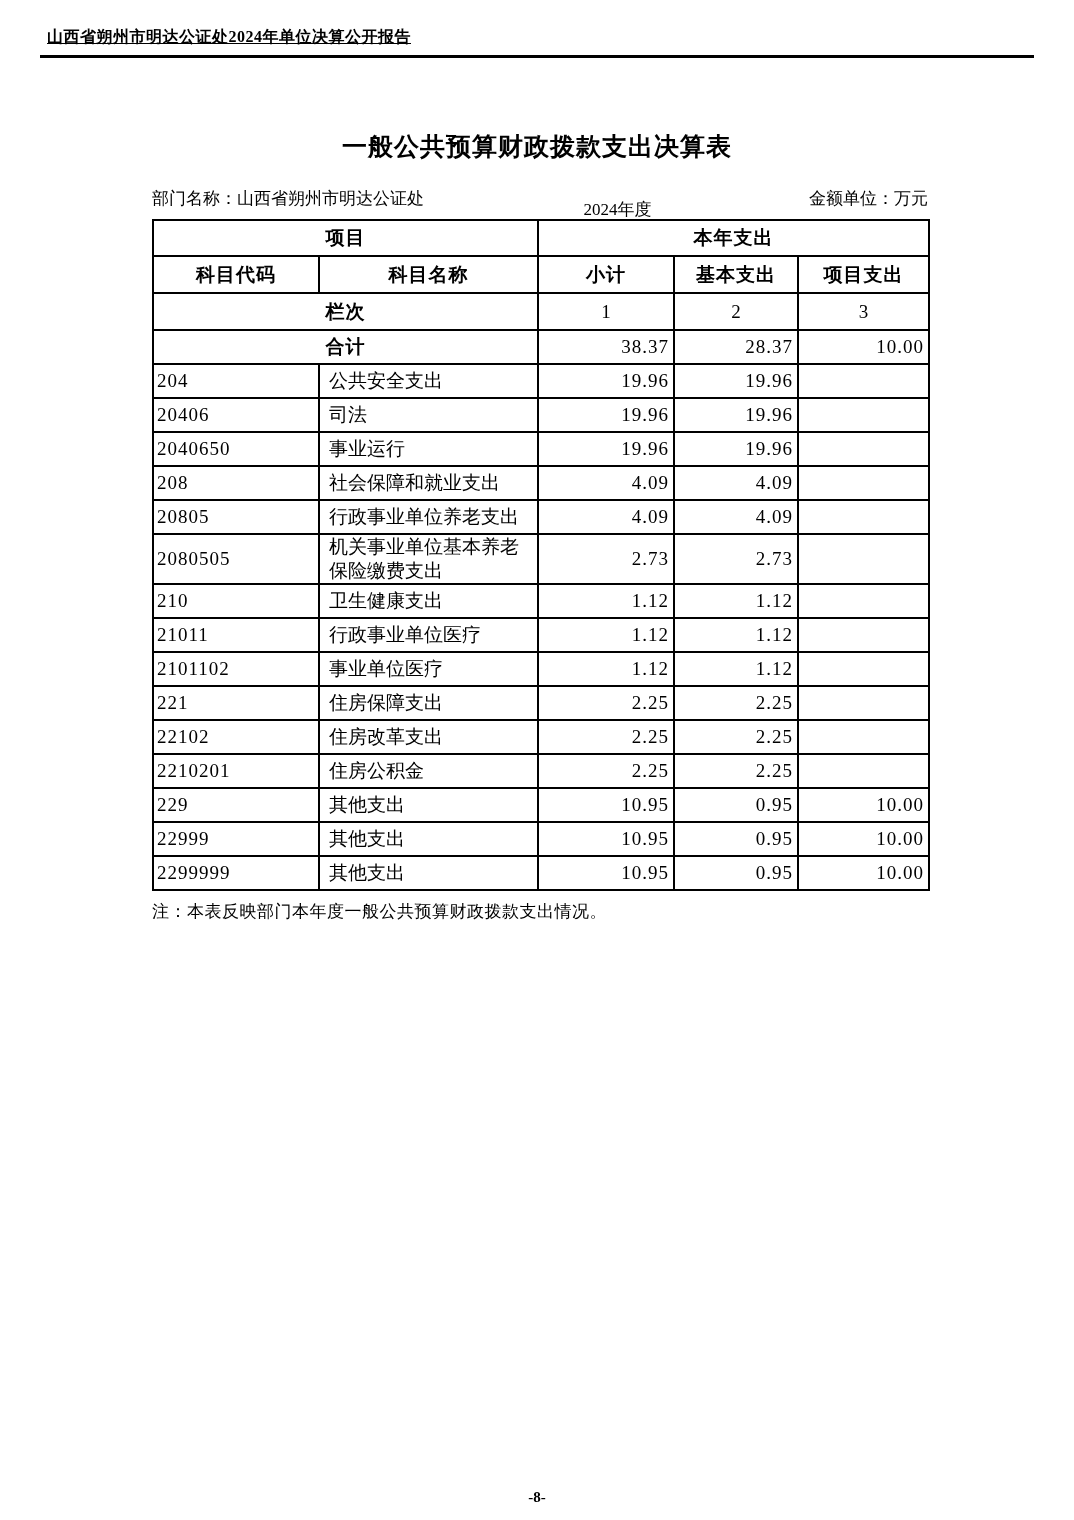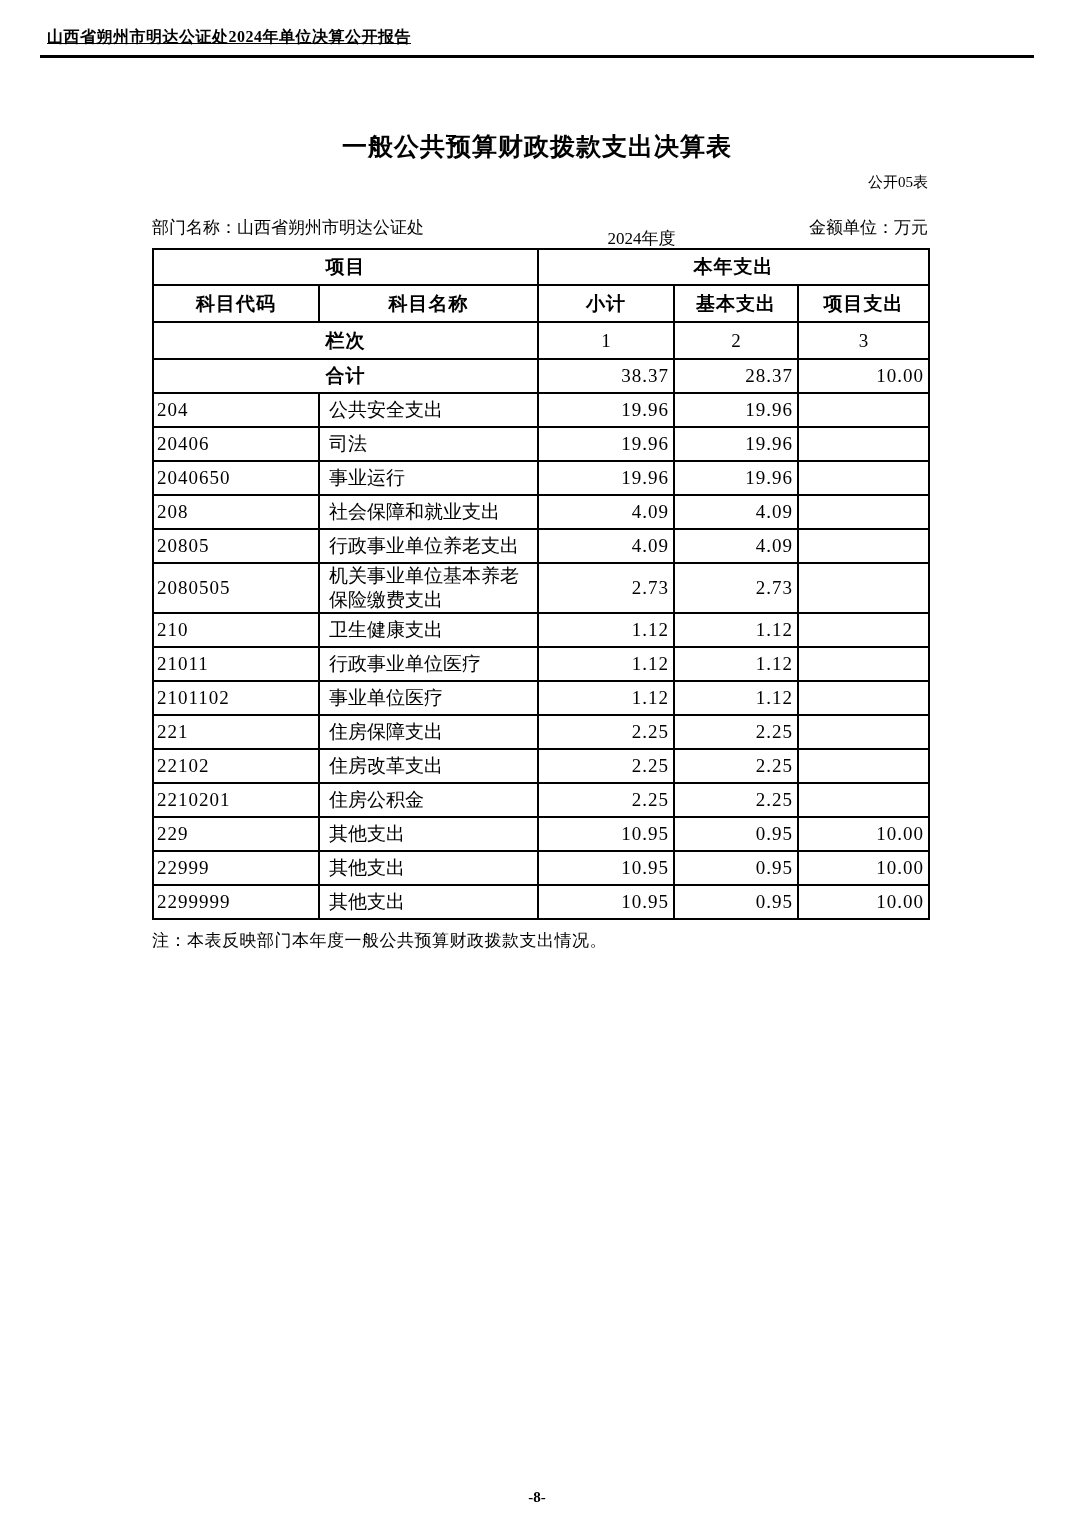--- a/index.html
+++ b/index.html
@@ -48,21 +48,20 @@
     height: 32px;
     font-size: 17px;
   }
   .meta-dept { position: absolute; left: 0; top: 0; }
   .meta-year {
     position: absolute;
     left: 60%;
     top: 11px;
     transform: translateX(-50%);
     white-space: nowrap;
-    margin-left: 24px;
   }
   .meta-unit { position: absolute; right: 0; top: 0; }
   table.budget-table {
     width: 776px;
     border-collapse: collapse;
     table-layout: fixed;
   }
   .budget-table th, .budget-table td {
     border: 2px solid #000;
     font-size: 19px;
@@ -121,21 +120,20 @@
 <div class="page">
 
   <header class="page-header">
     <div class="page-header-text">山西省朔州市明达公证处2024年单位决算公开报告</div>
   </header>
 
   <h1 class="doc-title">一般公共预算财政拨款支出决算表</h1>
 
   <div class="content">
 
-    <div class="table-code">公开05表</div>
 
     <div class="meta-row">
       <span class="meta-dept">部门名称：山西省朔州市明达公证处</span>
       <span class="meta-year">2024年度</span>
       <span class="meta-unit">金额单位：万元</span>
     </div>
 
     <table class="budget-table">
       <colgroup>
         <col style="width:166px">

